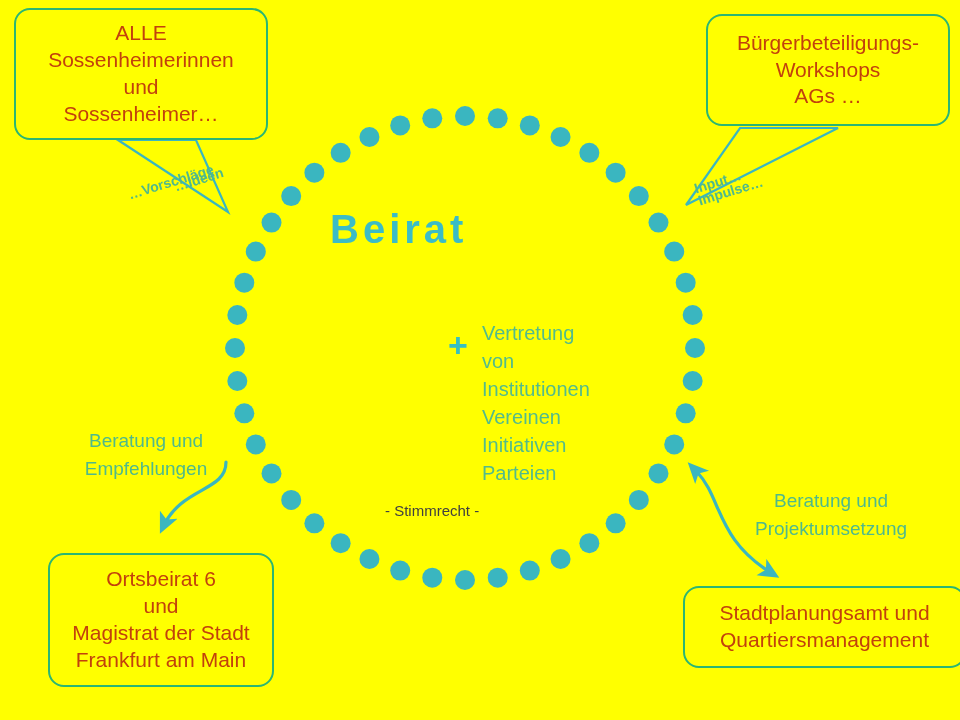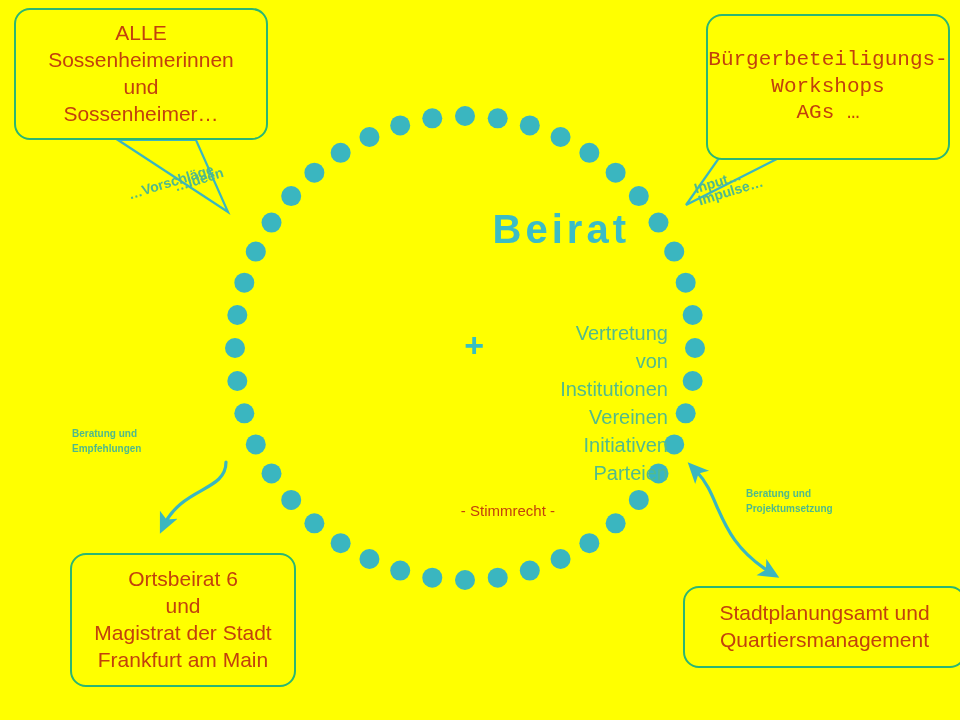--- a/index.html
+++ b/index.html
@@ -39,41 +39,39 @@
   }
   .box-text { display: block; width: 100%; padding: 0 6px; }
 
   #bubble-citizens {
     left: 14px; top: 8px;
     width: 254px; height: 132px;
     font-size: 21px;
   }
   #bubble-workshops {
     left: 706px; top: 14px;
-    width: 244px; height: 146px;
-    font-size: 21px;
-    font-family: Liberation Mono, monospace;
+    width: 244px; height: 112px;
+    font-size: 21px;
   }
   #box-ortsbeirat {
     left: 48px; top: 553px;
     width: 226px; height: 134px;
     font-size: 21px;
-    margin-left: 22px;
   }
   #box-stadtplanung {
     left: 638px; top: 586px;
     width: 283px; height: 82px;
     font-size: 21px;
     margin-left: 45px;
   }
 
   
   .center-label {
     position: absolute;
-    text-align: right;
+    text-align: left;
     color: #53bb8b;
     line-height: 1.40;
   }
   #title-beirat {
     left: 330px; top: 201px;
     width: 300px;
     font-size: 40px;
     font-weight: bold;
     letter-spacing: 4px;
     color: #3bbcc6;
@@ -94,21 +92,21 @@
     width: 36px;
     font-size: 34px;
     font-weight: bold;
     color: #37bfc2;
     line-height: 1;
   }
   #stimmrecht {
     left: 385px; top: 500px;
     width: 170px;
     font-size: 15px;
-    color: #c2410c;
+    color: #404040;
   }
 
   
   .annot {
     position: absolute;
     color: #4fb98b;
     font-size: 14px;
     font-weight: bold;
     line-height: 1.35;
   }
@@ -118,23 +116,24 @@
     white-space: nowrap;
   }
   #annot-ideen { left: 172px; top: 178px; }
   #annot-vorschlaege { left: 126px; top: 186px; }
   #annot-input { left: 692px; top: 180px; }
   #annot-impulse { left: 696px; top: 192px; }
 
   .annot-plain {
     position: absolute;
     color: #4fb98b;
-    font-size: 10px;
-    font-weight: bold;
+    font-size: 19px;
+    font-weight: normal;
     line-height: 1.45;
+    text-align: center;
   }
   #annot-beratung-links { left: 72px; top: 427px; width: 148px; }
   #annot-beratung-rechts { left: 746px; top: 487px; width: 170px; }
 </style>
 </head>
 <body>
 
 <div id="stage">
 
   <svg id="svg-layer" viewBox="0 0 960 720">

